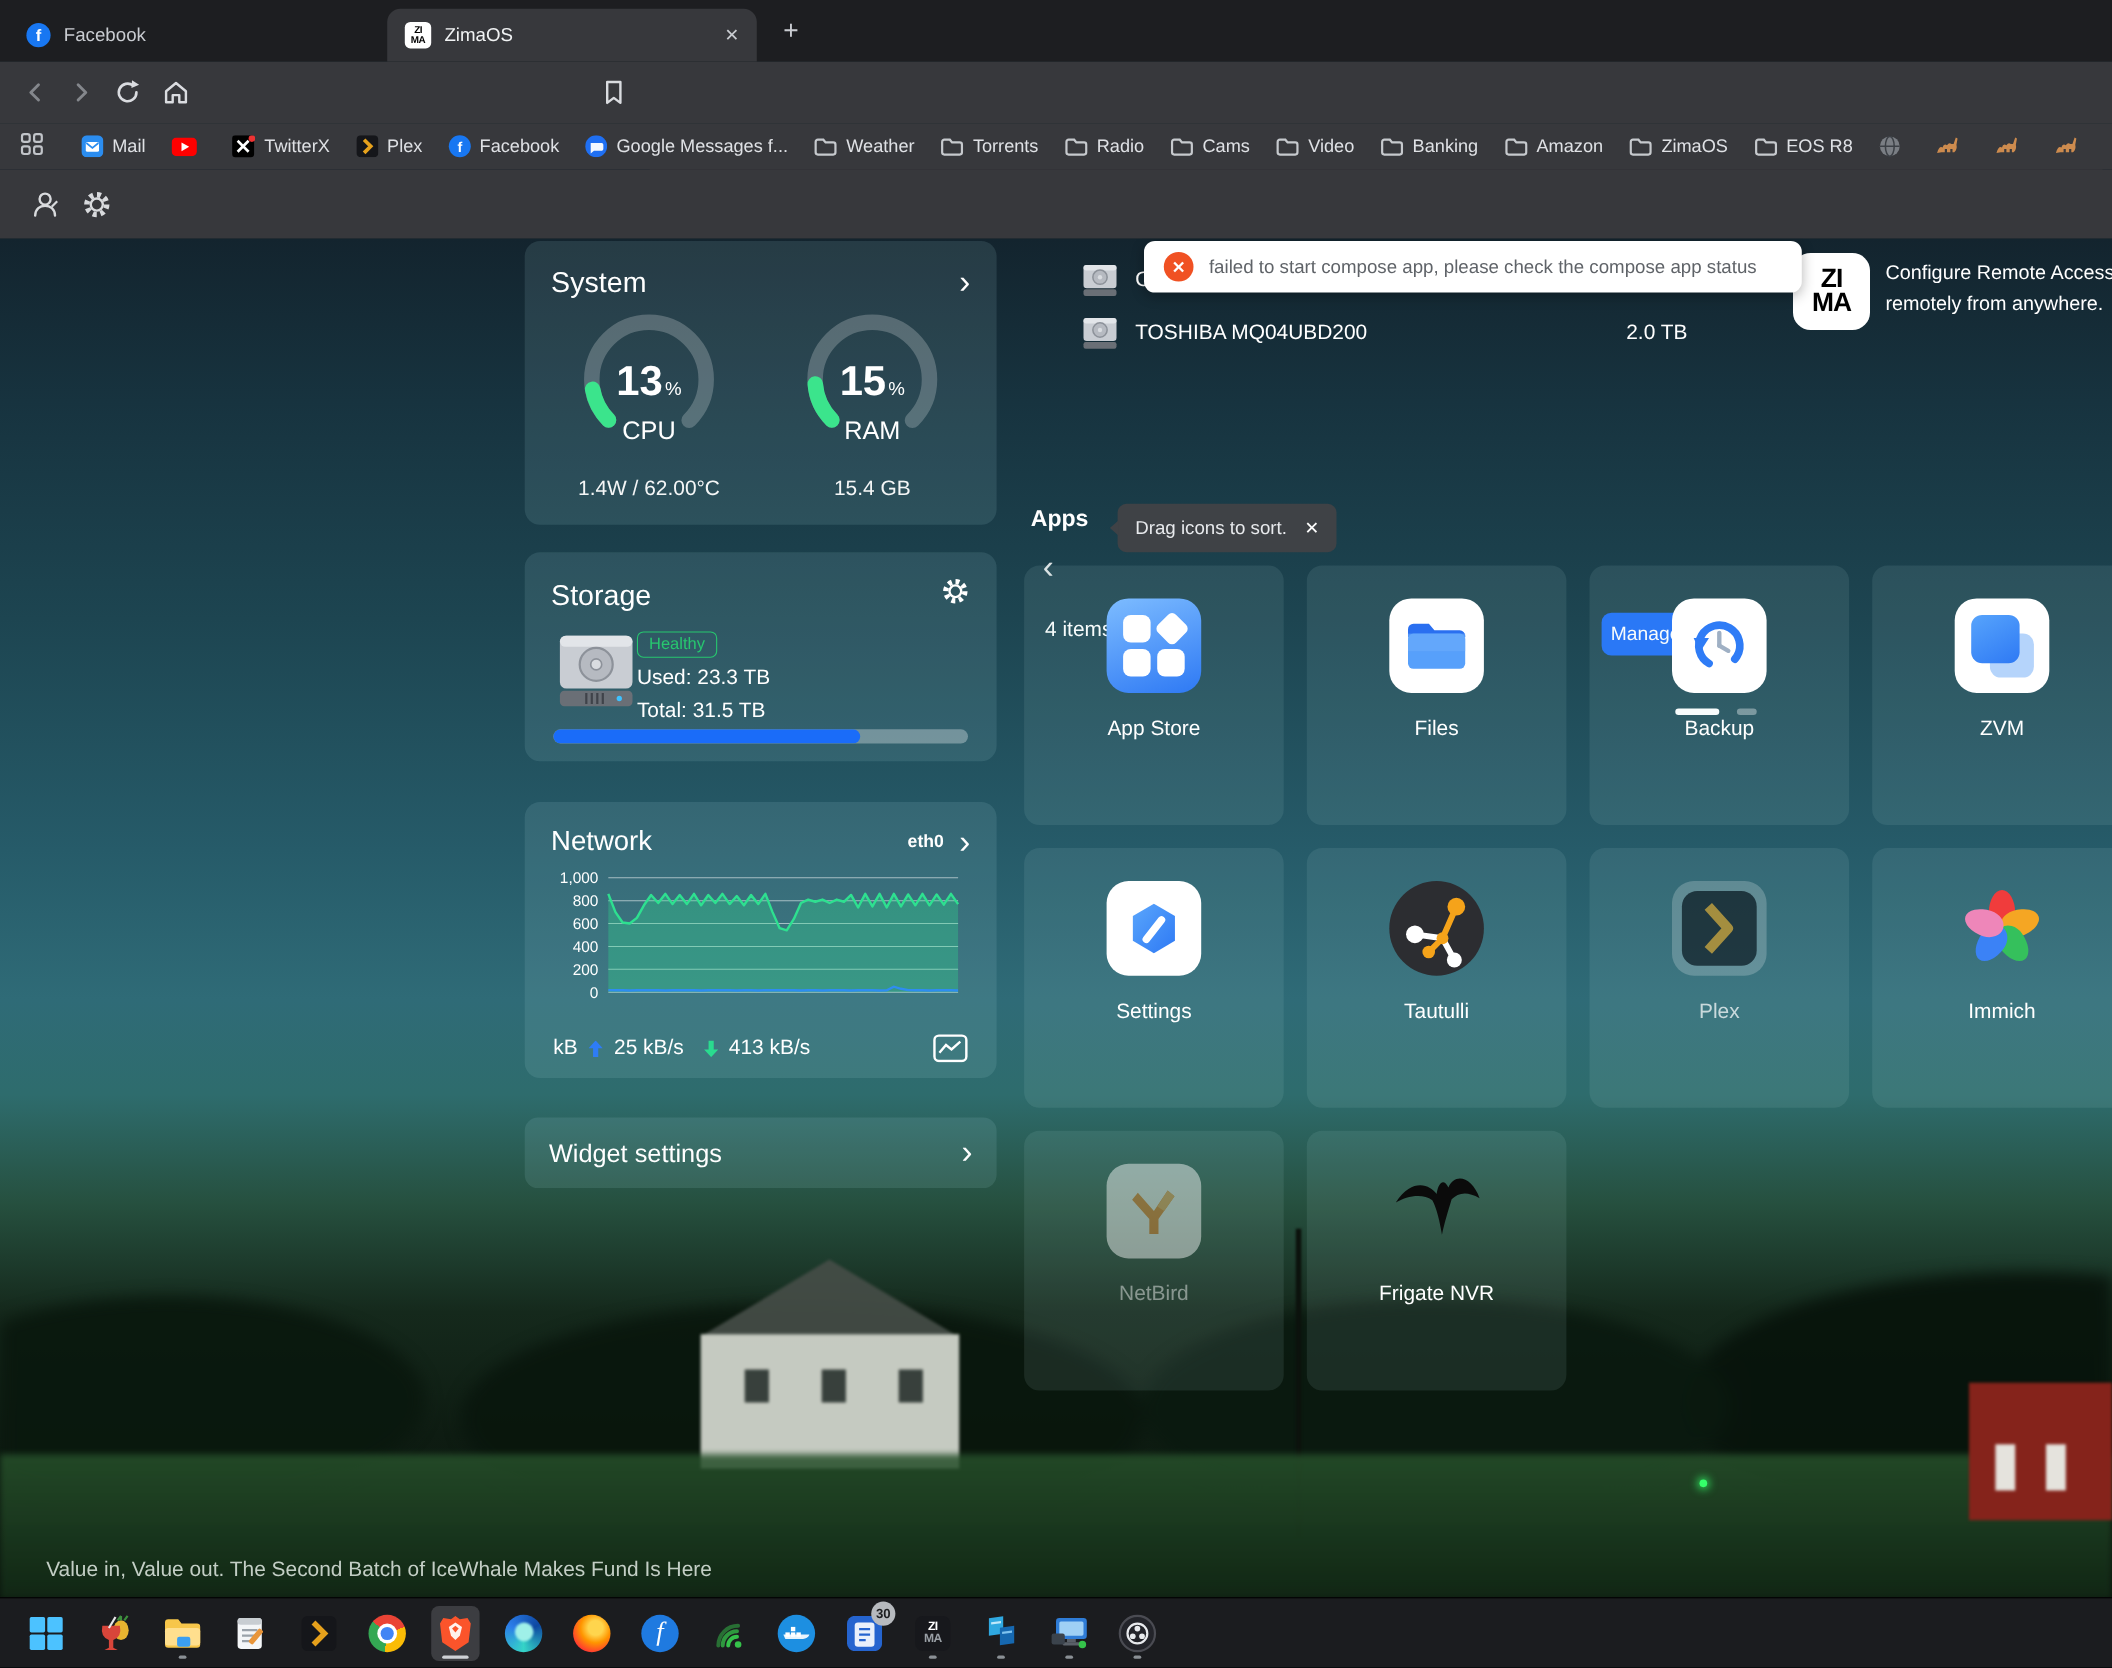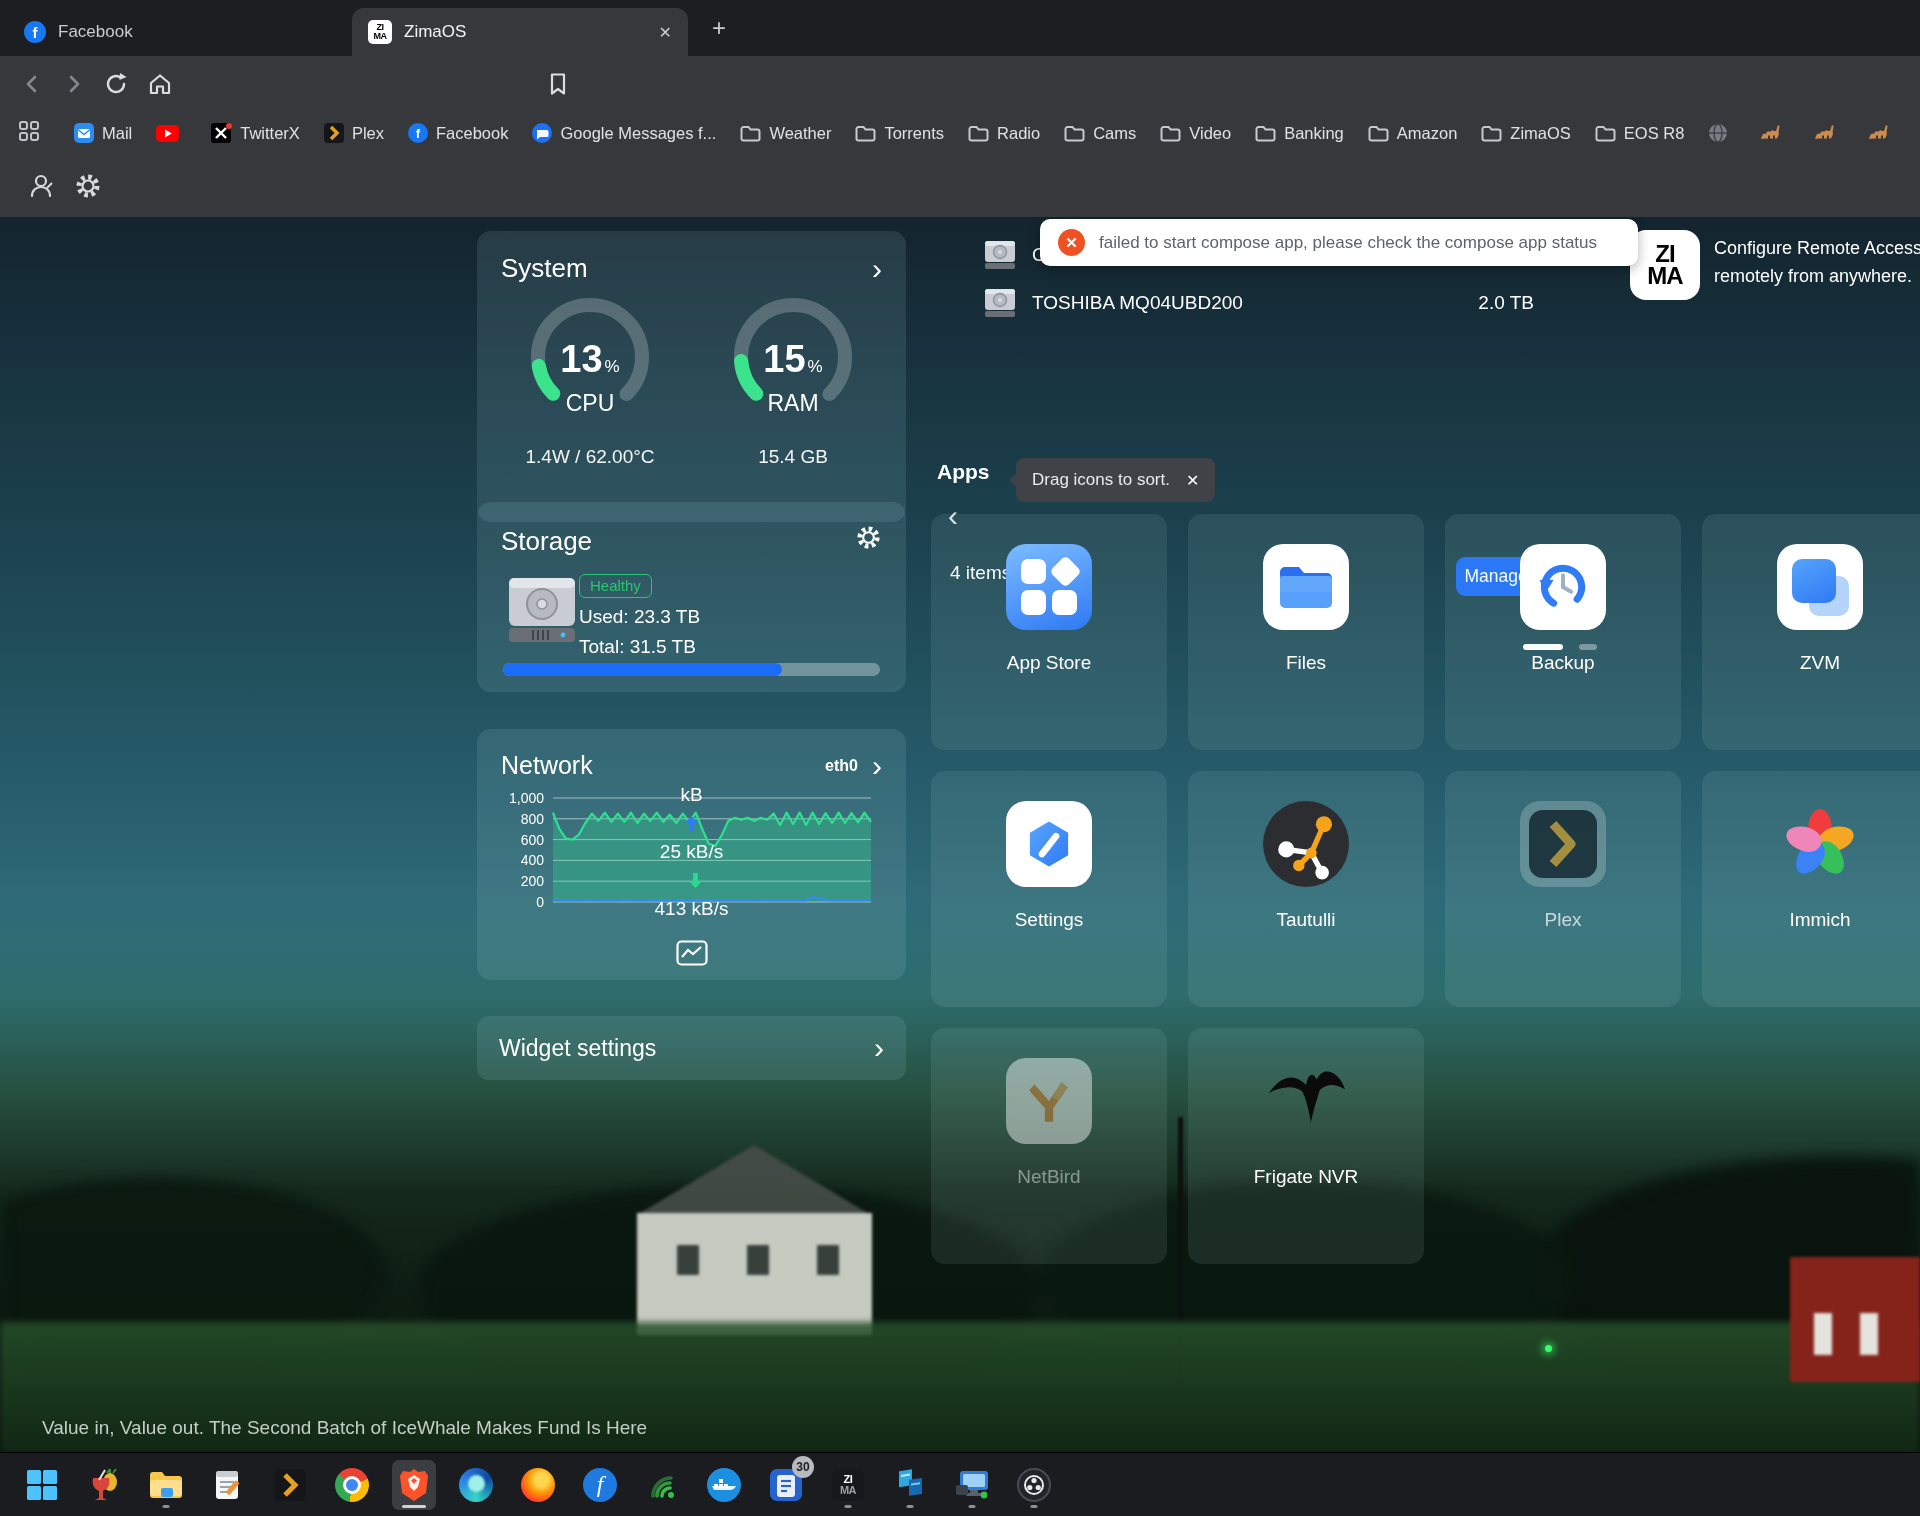--- a/index.html
+++ b/index.html
@@ -60,21 +60,21 @@
   .gauge-num .pct { font-size:17px; font-weight:500; margin-left:2px; }
   .gauge-label { position:absolute; left:0; width:180px; top:104px; font-size:23px; font-weight:500; }
   .gauge-sub { position:absolute; left:0; width:180px; top:160px; font-size:19px; color:rgba(255,255,255,.95); }
   
   .stor-row { display:flex; align-items:flex-start; padding:16px 26px 0 28px; }
   .badge-healthy { display:inline-block; border:1.5px solid #27c76f; color:#27c76f; border-radius:6px; padding:2px 10px 3px; font-size:15px; }
   .stor-line { font-size:19px; margin-top:8px; }
   .stor-bar { position:absolute; left:26px; right:26px; bottom:16px; height:13px; border-radius:7px; background:rgba(255,255,255,.32); overflow:hidden; }
   .stor-fill { height:100%; border-radius:7px; background:#1a6cf9; }
   
-  .net-foot { position:absolute; left:26px; right:26px; bottom:14px; display:flex; align-items:center; gap:10px; font-size:19px;flex-direction:column; }
+  .net-foot { position:absolute; left:26px; right:26px; bottom:14px; display:flex; align-items:center; gap:10px; font-size:19px; }
   .net-foot .spacer { flex:1; }
   
   .widget-bar { position:absolute; left:477px; top:799px; width:429px; height:64px; border-radius:12px; background:rgba(170,215,226,.13); display:flex; align-items:center; padding:0 22px; font-size:23px; font-weight:500; }
   
   .disk-prev { position:absolute; left:948px; top:282px; font-size:30px; color:rgba(255,255,255,.85); }
   .disk-row { position:absolute; left:982px; width:552px; height:44px; display:flex; align-items:center; gap:14px; font-size:19px; }
   .disk-size { margin-left:auto; }
   .disk-count { position:absolute; left:950px; top:345px; font-size:19px; }
   .manage-btn { position:absolute; left:1456px; top:340px; width:80px; height:39px; background:#1a6cf9; border:none; border-radius:9px; color:#fff; font-size:17.5px; font-family:inherit; }
   .pag { position:absolute; left:1523px; top:427px; display:flex; gap:16px; align-items:center; }
@@ -356,21 +356,21 @@
         <span class="win" style="left:110px"></span>
         <span class="win" style="left:180px"></span>
     </div>
     <div class="lawn"></div>
     <div class="barn">
         <i style="left:24px"></i>
         <i style="left:70px"></i>
       </div>
     <div class="glow"></div>
 
-    <div class="card" style="top:14px;height:291px">
+    <div class="card" style="top:2px;height:258px">
       <div class="card-title-row">
         <span>System</span>
         <span class="chev">›</span>
       </div>
       <div class="gauges">
         <div class="gauge">
           <svg width="130" height="130" viewBox="0 0 120 120">
             <circle class="gauge-track" cx="60" cy="60" r="48" transform="rotate(135 60 60)" stroke-dasharray="226.1946710584651 301.59289474462014"></circle>
             <circle class="gauge-val" cx="60" cy="60" r="48" transform="rotate(135 60 60)" stroke-dasharray="29.405307237600464 301.59289474462014"></circle>
           </svg>

